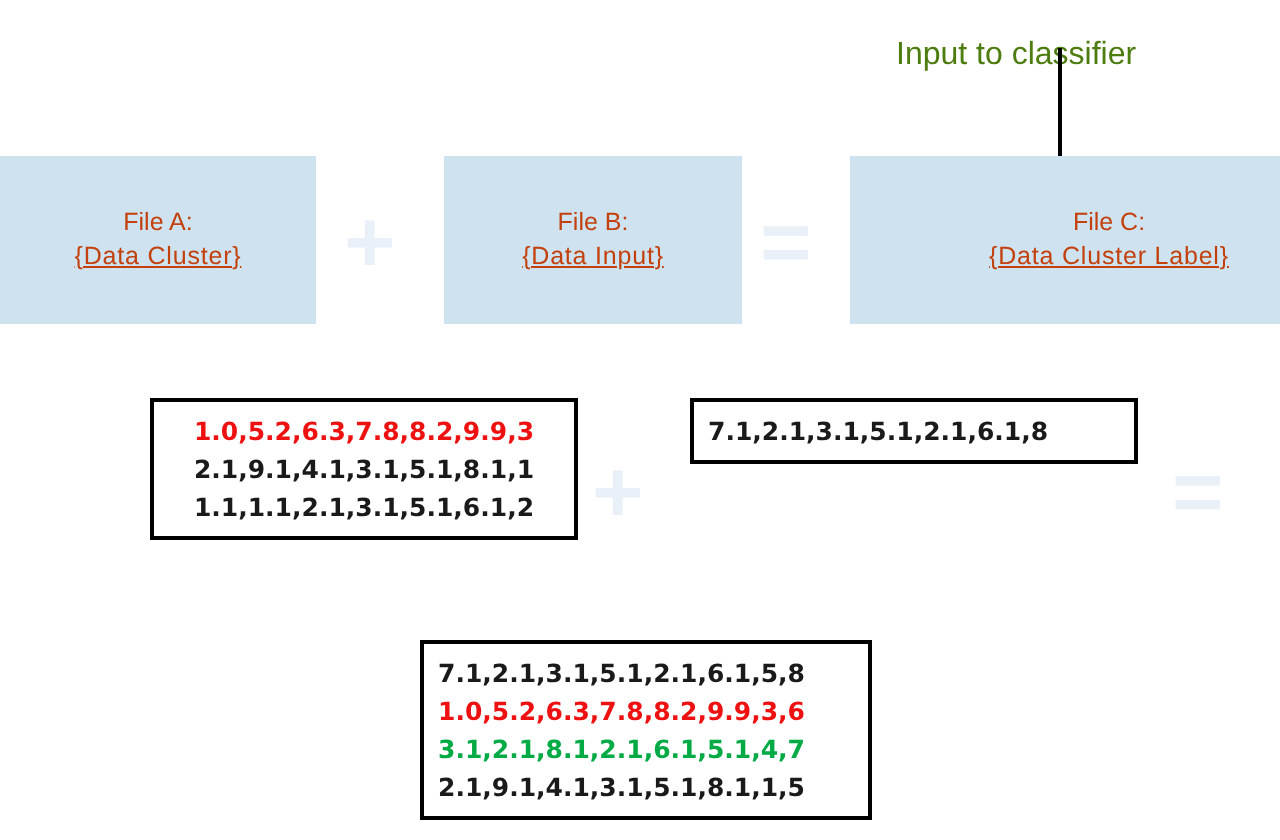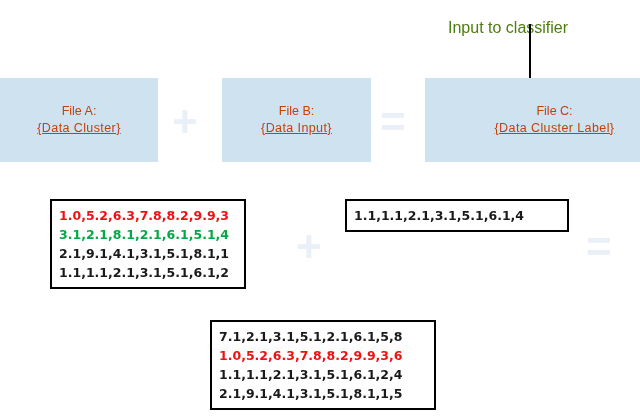--- a/index.html
+++ b/index.html
@@ -86,21 +86,21 @@
     border: 2px solid #000000;
     background: #ffffff;
     box-sizing: border-box;
     padding: 5px 7px;
     font-family: "DejaVu Sans", sans-serif;
     font-size: 12.5px;
     font-weight: bold;
     line-height: 19px;
     white-space: nowrap;
   }
-  #data-box-a { left: 50px;  top: 199px; width: 196px; }
+  #data-box-a { left: 75px;  top: 199px; width: 214px; text-align: center; }
   #data-box-b { left: 345px; top: 199px; width: 224px; }
   #data-box-c { left: 210px; top: 320px; width: 226px; }
 
   .row-black { color: #1a1a1a; }
   .row-red   { color: #ee1111; }
   .row-green { color: #00aa44; }
 </style>
 </head>
 <body>
 
@@ -121,31 +121,30 @@
 
 <div class="op" id="op-equals-top">=</div>
 
 <div class="file-box" id="file-box-c">
   <div class="file-title">File C:</div>
   <div class="file-subtitle">{Data  Cluster Label}</div>
 </div>
 
 <div class="data-box" id="data-box-a">
   <div class="row-red">1.0,5.2,6.3,7.8,8.2,9.9,3</div>
-  <div class="row-green">3.1,2.1,8.1,2.1,6.1,5.1,4</div>
   <div class="row-black">2.1,9.1,4.1,3.1,5.1,8.1,1</div>
   <div class="row-black">1.1,1.1,2.1,3.1,5.1,6.1,2</div>
 </div>
 
 <div class="op" id="op-plus-mid">+</div>
 
 <div class="data-box" id="data-box-b">
-  <div class="row-black">1.1,1.1,2.1,3.1,5.1,6.1,4</div>
+  <div class="row-black">7.1,2.1,3.1,5.1,2.1,6.1,8</div>
 </div>
 
 <div class="op" id="op-equals-right">=</div>
 
 <div class="data-box" id="data-box-c">
   <div class="row-black">7.1,2.1,3.1,5.1,2.1,6.1,5,8</div>
   <div class="row-red">1.0,5.2,6.3,7.8,8.2,9.9,3,6</div>
-  <div class="row-black">1.1,1.1,2.1,3.1,5.1,6.1,2,4</div>
+  <div class="row-green">3.1,2.1,8.1,2.1,6.1,5.1,4,7</div>
   <div class="row-black">2.1,9.1,4.1,3.1,5.1,8.1,1,5</div>
 </div>
 
 </body></html>

